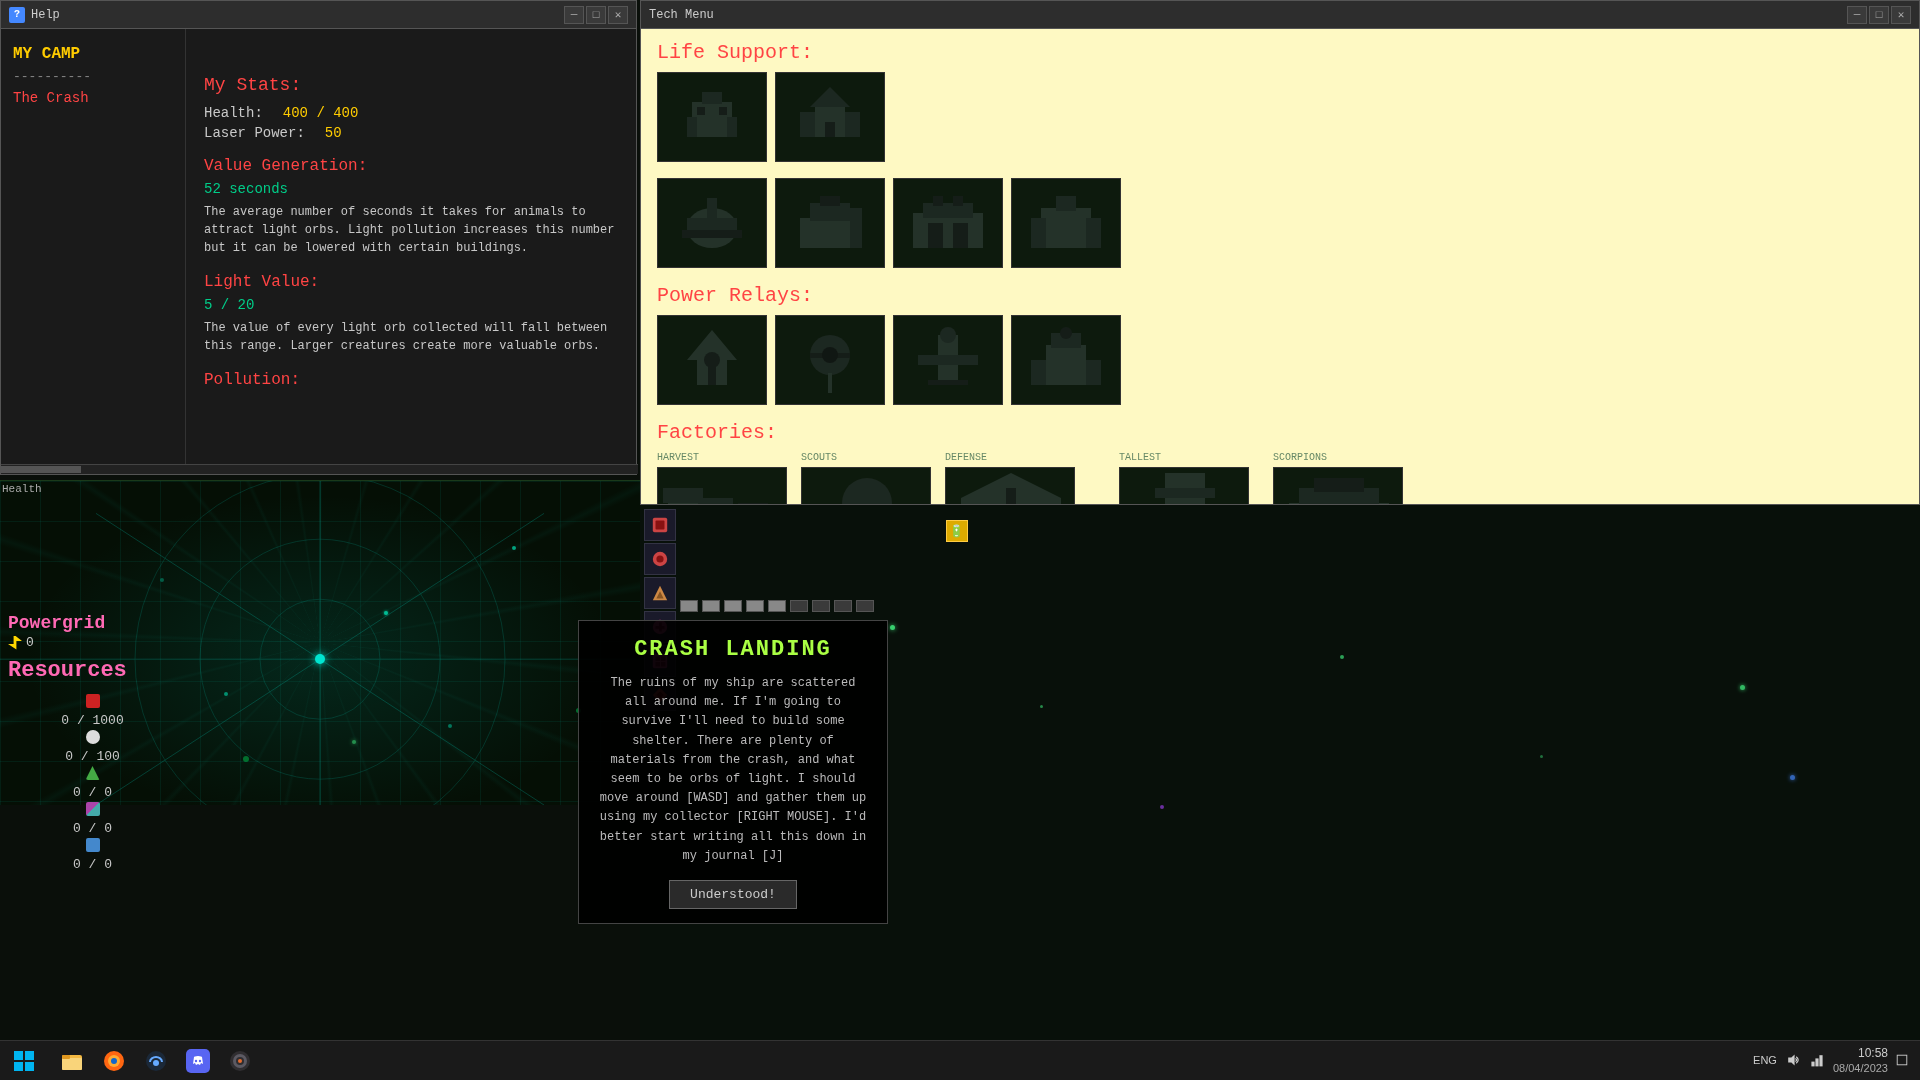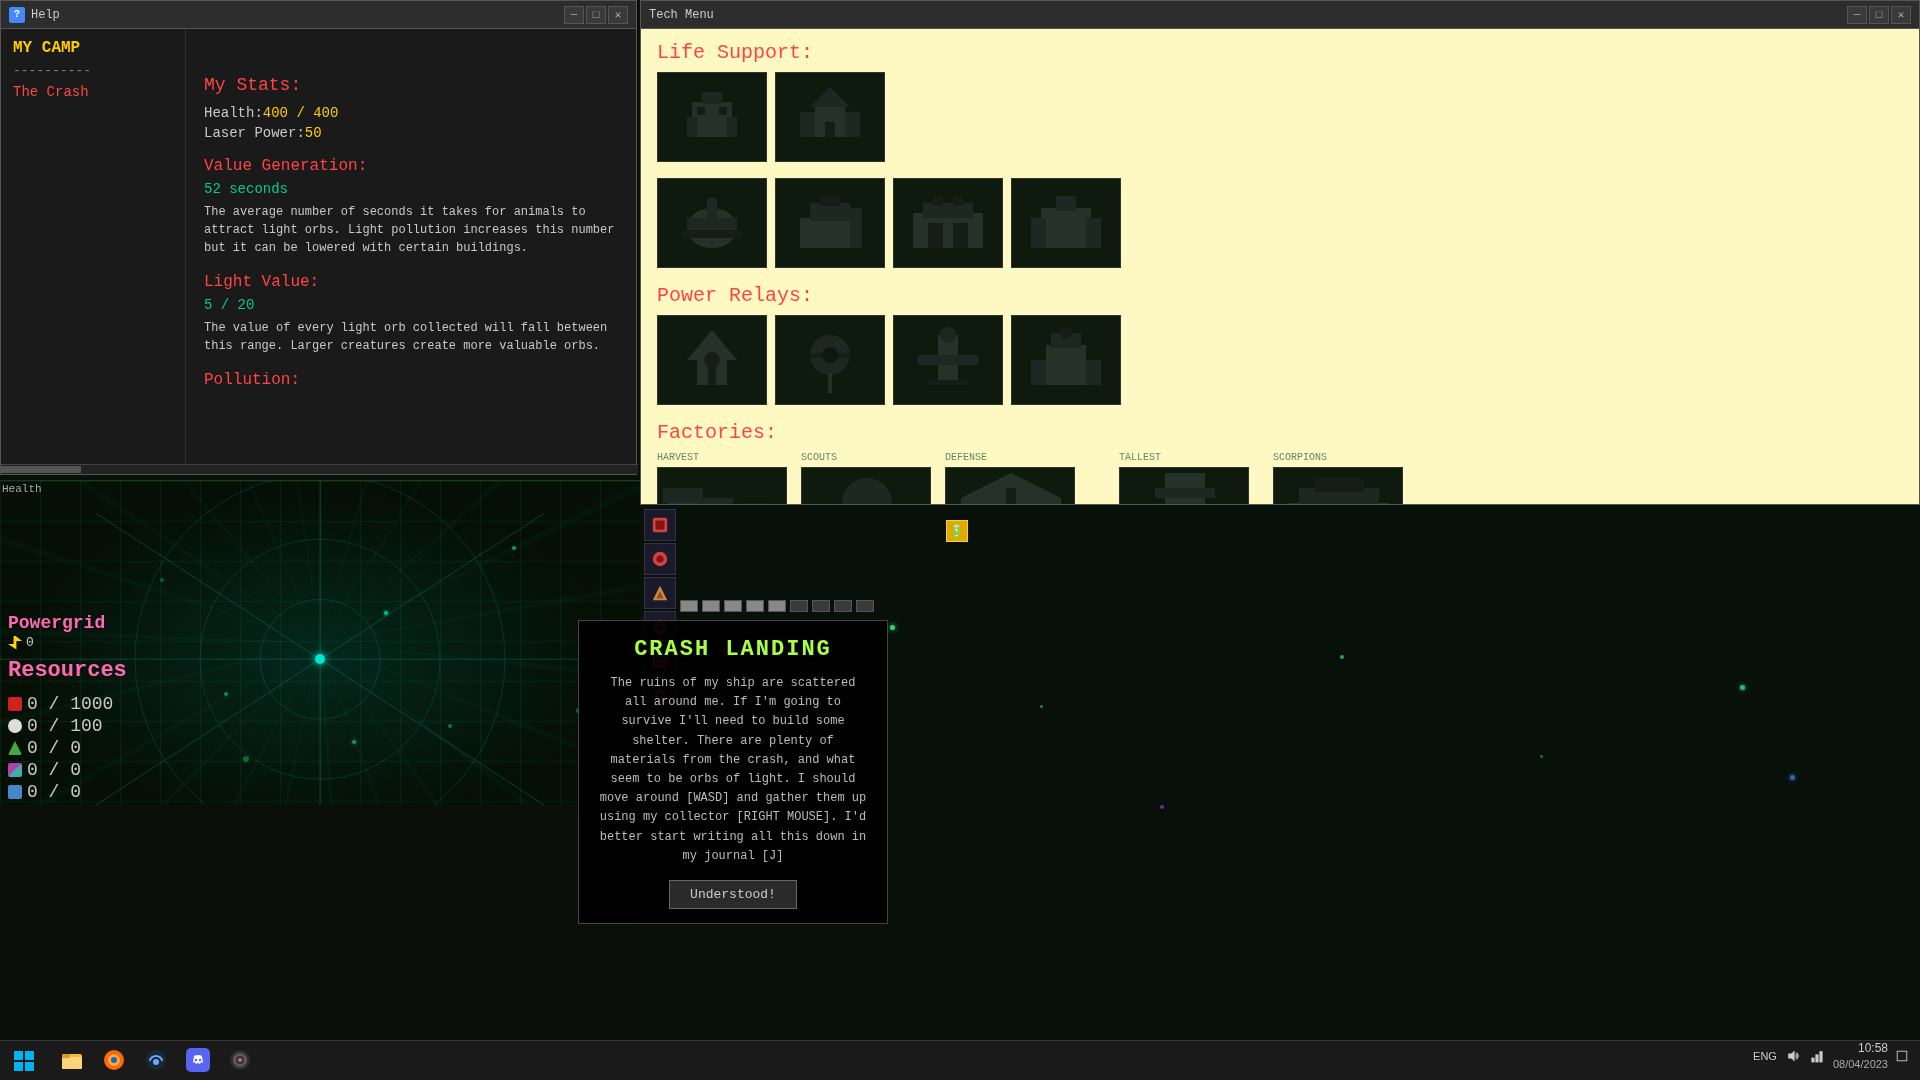--- a/index.html
+++ b/index.html
@@ -98,24 +98,25 @@
       font-size: 22px;
       font-weight: bold;
       font-family: 'Courier New', monospace;
       margin-bottom: 11px;
     }
 
     .resource-row {
       display: flex;
       align-items: center;
       gap: 5px;
-      font-size: 18px;
+      font-size: 13px;
       color: #c8c8c8;
       margin: 2px 0;
       font-family: 'Courier New', monospace;
+      flex-direction: column;
     }
 
     .res-icon {
       width: 14px; height: 14px;
       border-radius: 2px;
       display: inline-block;
       flex-shrink: 0;
     }
 
     .res-red { background: #cc2222; }
@@ -180,21 +181,21 @@
 
     .help-content {
       display: flex;
       height: calc(100% - 28px);
     }
 
     
     .help-nav {
       width: 185px;
       border-right: 1px solid #333;
-      padding: 10px 12px;
+      padding: 16px 12px;
       flex-shrink: 0;
     }
 
     .help-nav-section {
       color: #ffcc00;
       font-size: 16px;
       font-weight: bold;
       margin-bottom: 6px;
       font-family: 'Courier New', monospace;
     }
@@ -224,20 +225,21 @@
     .help-section-title {
       color: #ff4444;
       font-size: 18px;
       font-family: 'Courier New', monospace;
       margin-bottom: 10px;
       margin-top: 32px;
     }
 
     .stat-row {
       display: flex;
+      gap: 20px;
       font-family: 'Courier New', monospace;
       font-size: 14px;
       color: #c8c8c8;
       margin-bottom: 4px;
     }
 
     .stat-label { color: #c8c8c8; }
     .stat-value { color: #ffcc00; }
 
     .help-subsection-title {
@@ -480,21 +482,21 @@
     
     #taskbar {
       position: absolute;
       bottom: 0; left: 0;
       width: 1920px;
       height: 40px;
       background: #1a1a1a;
       border-top: 1px solid #333;
       z-index: 100;
       display: flex;
-      align-items: flex-start;
+      align-items: center;
     }
 
     .taskbar-start {
       width: 48px; height: 40px;
       display: flex; align-items: center; justify-content: center;
       cursor: pointer;
       background: #1a1a1a;
     }
 
     .taskbar-icons {

